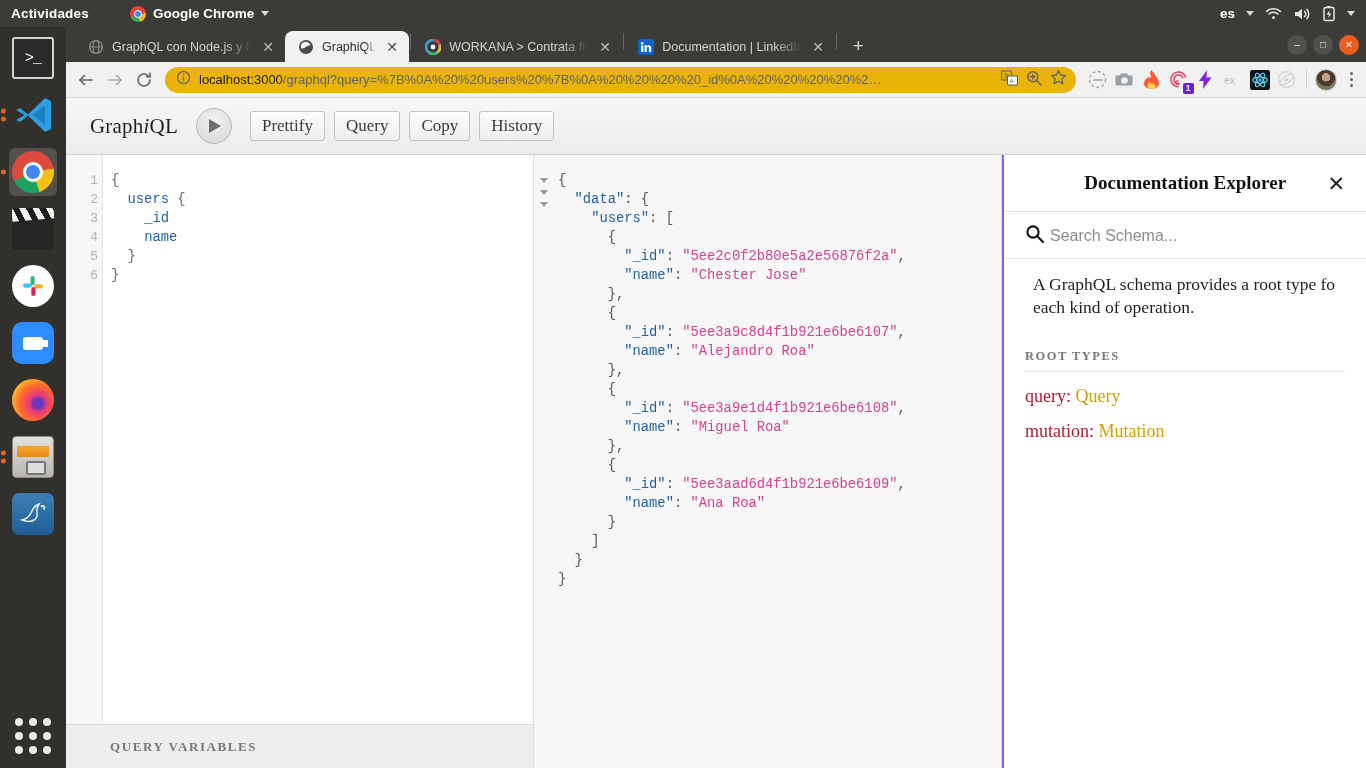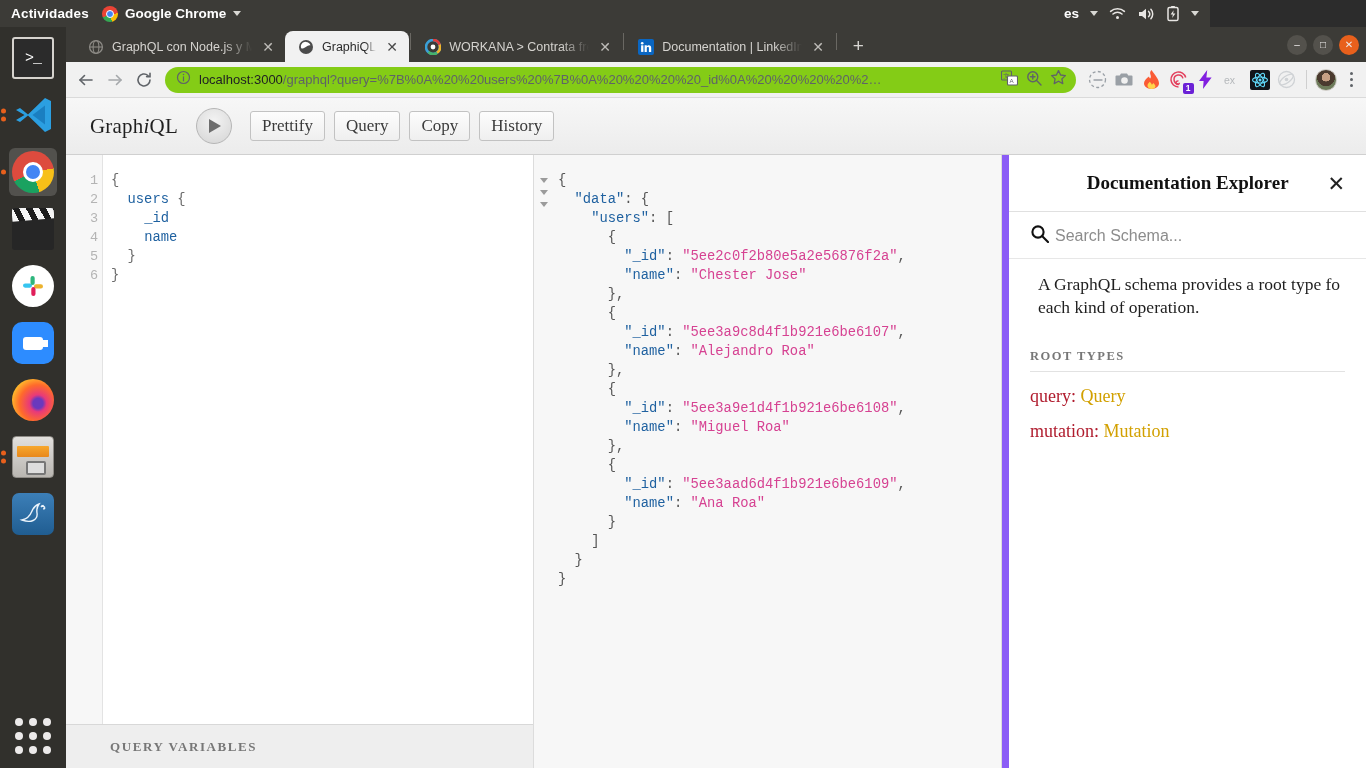--- a/index.html
+++ b/index.html
@@ -6,25 +6,26 @@
   html, body {
     width: 1366px; height: 768px;
     overflow: hidden;
     font-family: "Liberation Sans", sans-serif;
     background: #2c2c2c;
   }
 
   
   #gnome-topbar {
     position: absolute; top: 0; left: 0;
-    width: 1210px; height: 27px;
+    width: 1366px; height: 27px;
     background: #3c3b37;
     display: flex; align-items: center;
     color: #ffffff; font-size: 13.5px; font-weight: bold;
     z-index: 50;
+    gap: 28px;
   }
   #gnome-topbar .activities { padding: 0 13px 0 11px; letter-spacing: .2px;}
   #gnome-topbar .appmenu { display: flex; align-items: center; gap: 7px; }
   .chrome-dot {
     width: 16px; height: 16px; border-radius: 50%;
     background:
       conic-gradient(from -35deg, #ea4335 0 120deg, #fbbc05 0 200deg, #34a853 0 280deg, #ea4335 0);
     position: relative;
   }
   .chrome-dot::after {
@@ -182,21 +183,21 @@
   #toolbar {
     height: 36px; background: #f1f1f1;
     display: flex; align-items: center; padding: 0 7px; gap: 3px;
     border-bottom: 1px solid #dadada;
   }
   .tb-ico {
     width: 26px; height: 26px; display: flex; align-items: center; justify-content: center;
     color: #5f6368; flex: none;
   }
   #omnibox {
-    flex: 1; height: 26px; background: #84cc16; border-radius: 13px;
+    flex: 1; height: 26px; background: #eab308; border-radius: 13px;
     display: flex; align-items: center; gap: 8px; padding: 0 9px 0 11px;
     margin: 0 5px; min-width: 0;
   }
   #omni-url {
     flex: 1; font-size: 13px; color: #202124; white-space: nowrap;
     overflow: hidden; text-overflow: clip;
   }
   #omni-url .host { color: #202124; }
   #omni-url .path { color: #5f6368; }
   #ext-bar { display: flex; align-items: center; gap: 5px; padding-left: 3px; }
@@ -295,21 +296,21 @@
   .res-code {
     flex: 1; padding: 16px 0 0 4px;
     font-family: "Liberation Mono", monospace; font-size: 13.8px; line-height: 19px;
     white-space: pre; color: #555; overflow: hidden;
   }
   .tok-key { color: #1f61a0; }
   .tok-str { color: #d64292; }
   .tok-brace { color: #555; }
 
   #docpanel {
-    flex: 1; background: #fff; border-left: 7px solid #8b5cf6;
+    flex: 1; background: #fff; border-left: 2px solid #8b5cf6;
     display: flex; flex-direction: column; overflow: hidden;
   }
   #doc-head {
     height: 57px; flex: none; border-bottom: 1px solid #e0e0e0;
     display: flex; align-items: center; justify-content: space-between;
     padding: 0 21px; background: #fff;
   }
   #doc-title { font-size: 19px; font-weight: bold; color: #111; flex: 1; text-align: center; padding-left: 18px;}
   #doc-close { font-size: 21px; color: #222; line-height: 1; font-family: "Liberation Sans", sans-serif;}
   #doc-search {

